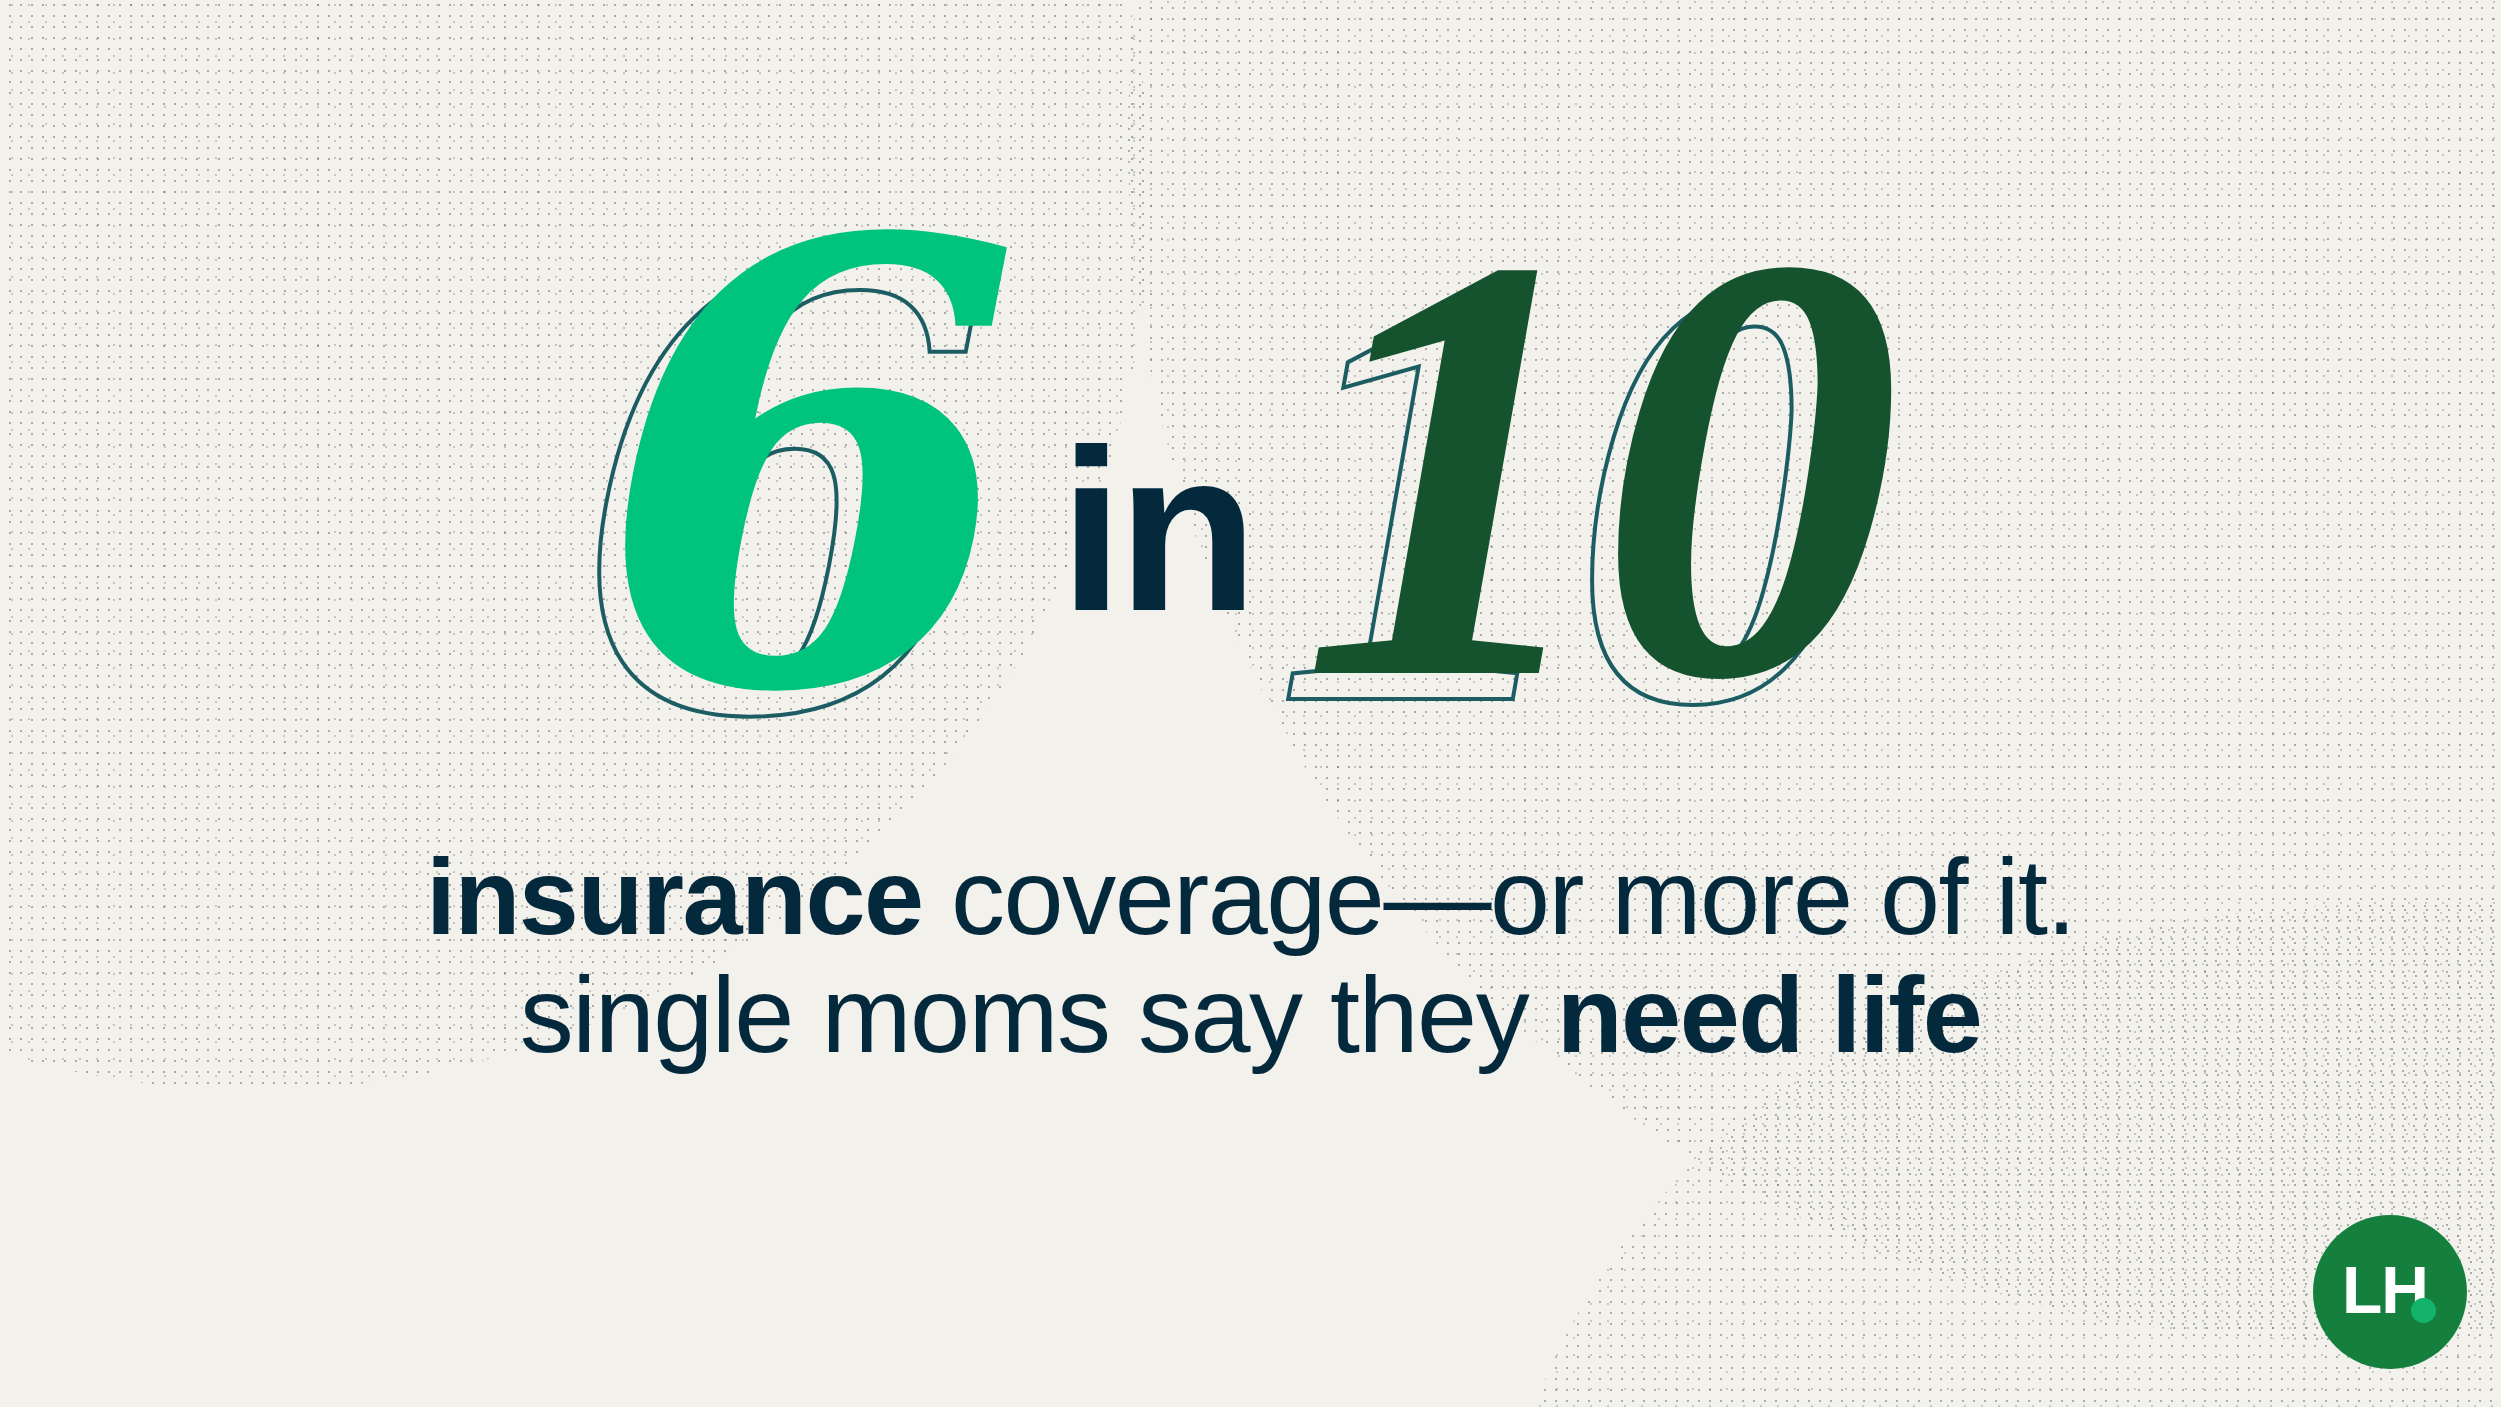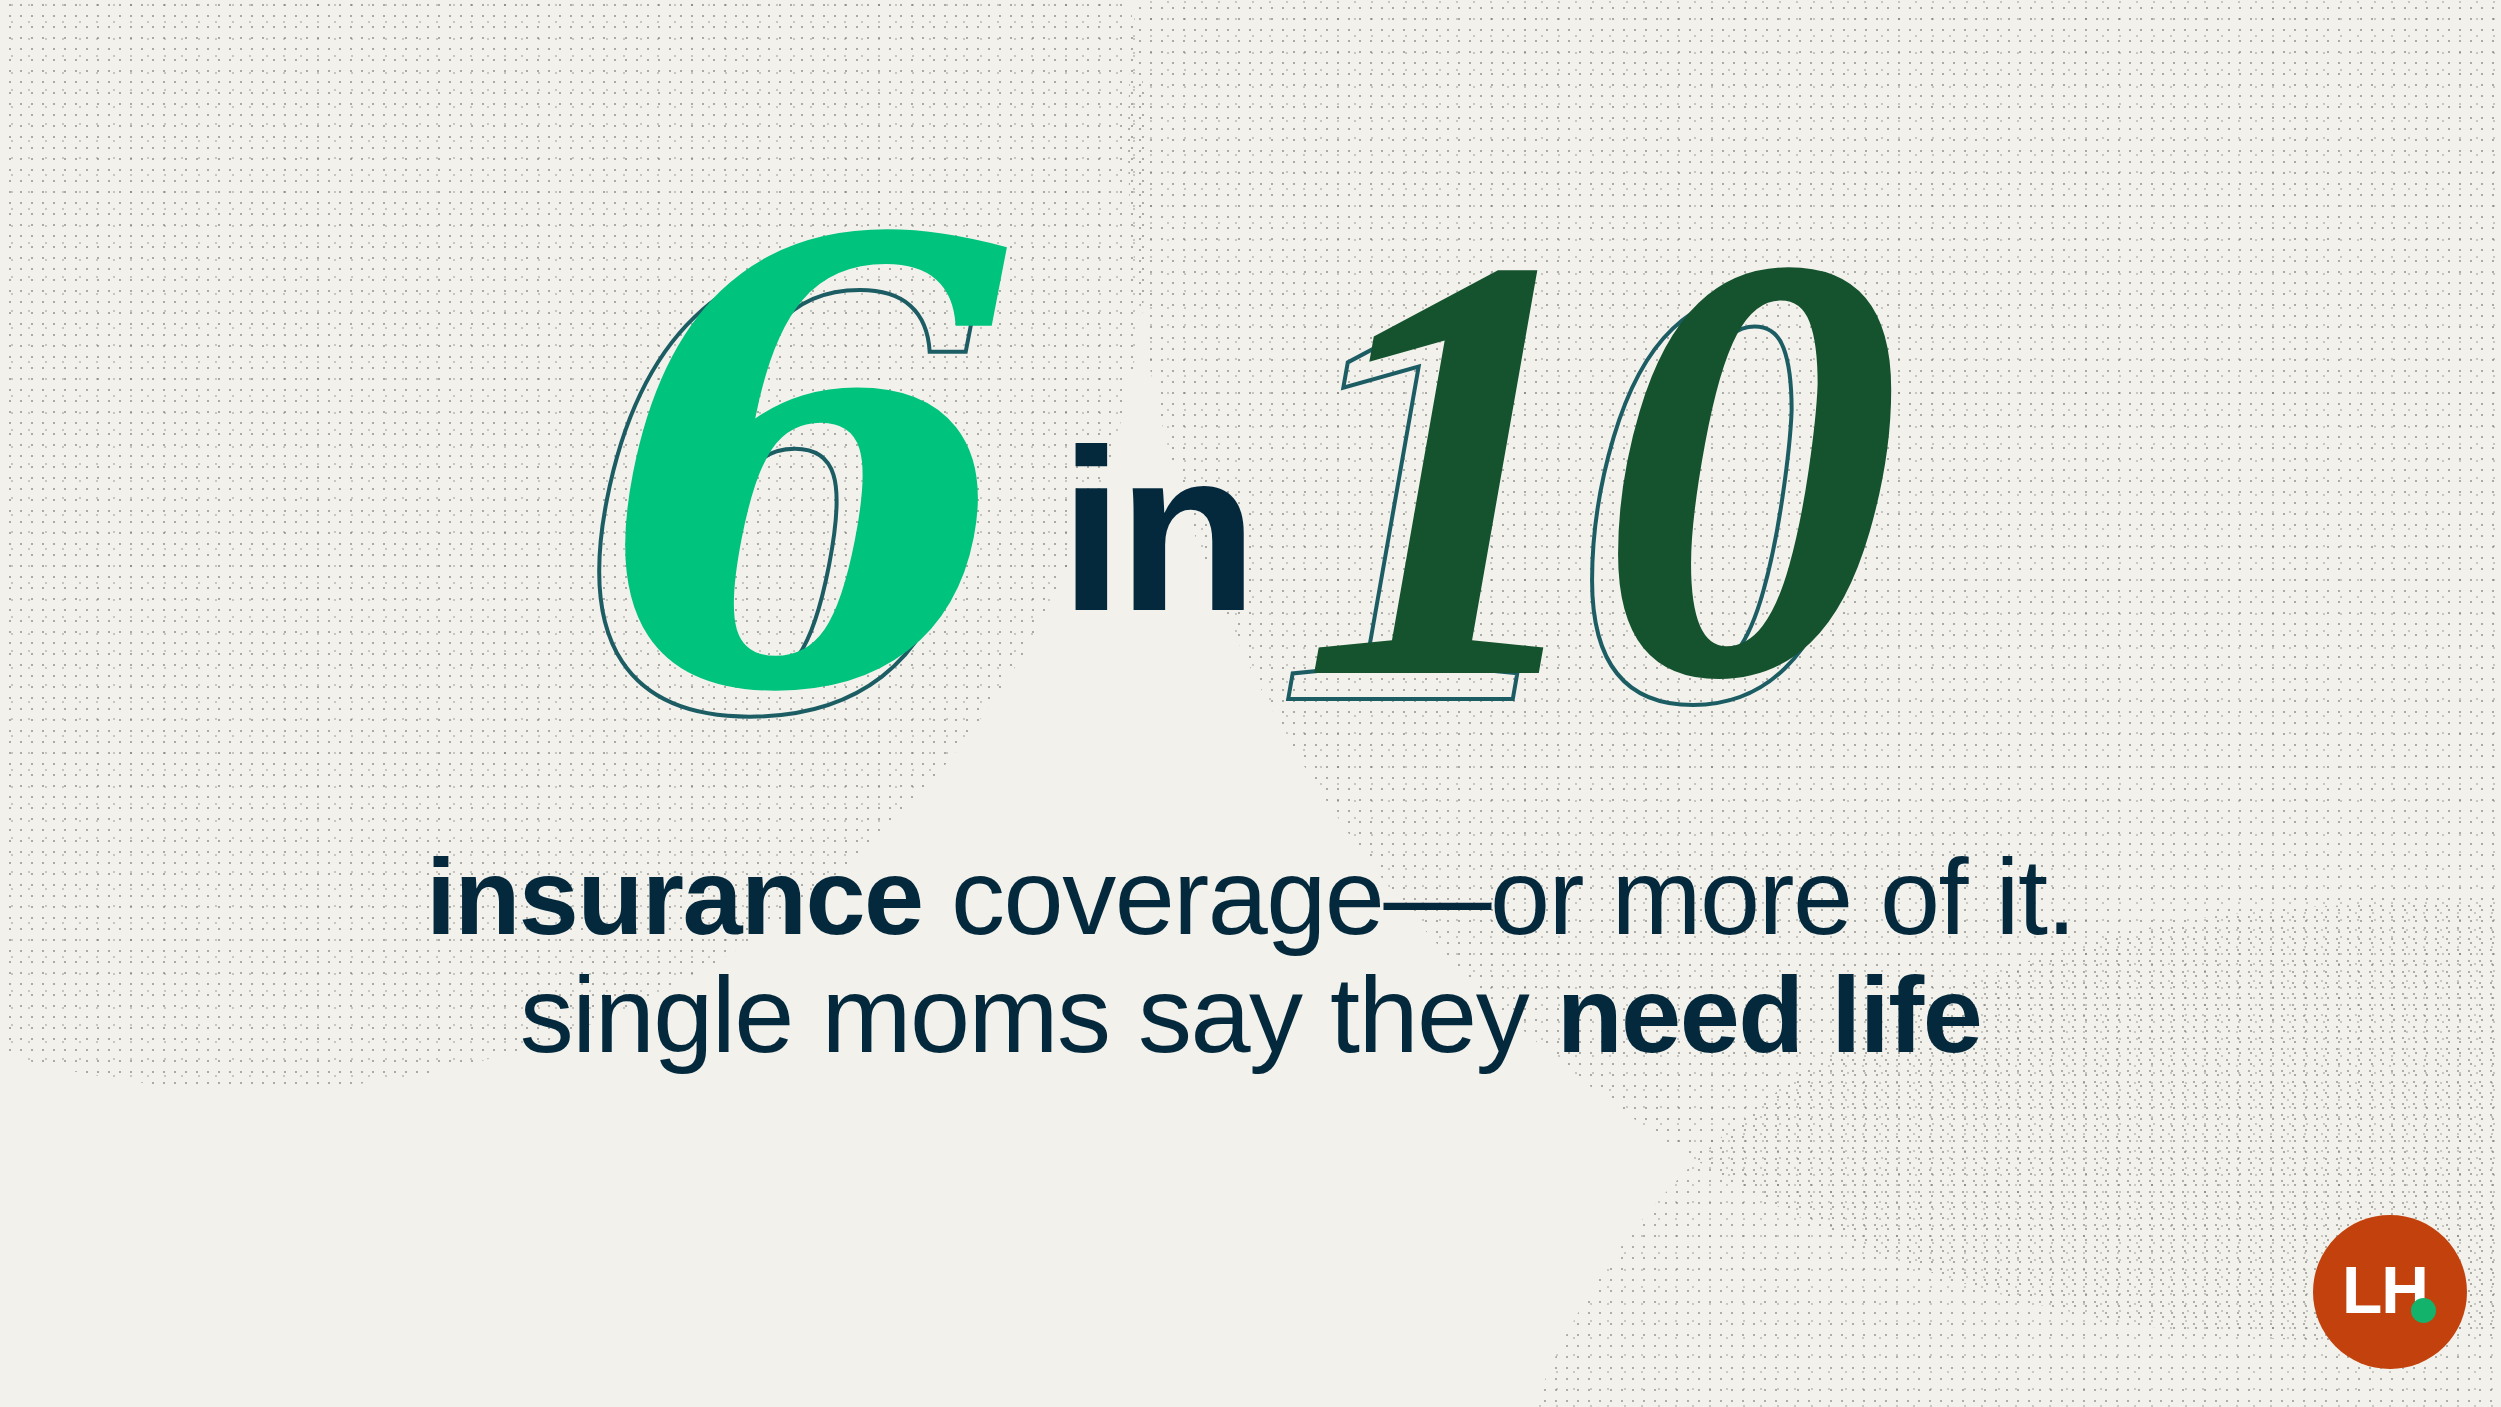--- a/index.html
+++ b/index.html
@@ -177,18 +177,18 @@
 
     <span id="num-10" class="bignum" data-ghost="10" style="color: #14532d; font-family: Liberation Serif, serif;">10</span>
   </div>
 
   <div id="subhead" style="color: rgb(4, 41, 60);">
     <span class="line"><span class="b">insurance</span><span> coverage—or more of it.</span></span>
     <span class="line"><span>single moms say they </span><span class="b">need life</span></span>
   </div>
 
 
-  <div id="logo" style="background: #c2410c;">
+  <div id="logo" style="background: #15803d;">
     <span id="logo-text">LH</span>
     <span id="logo-dot" style="background: rgb(19, 179, 107);"></span>
   </div>
 
 </div>
 
 </body></html>

